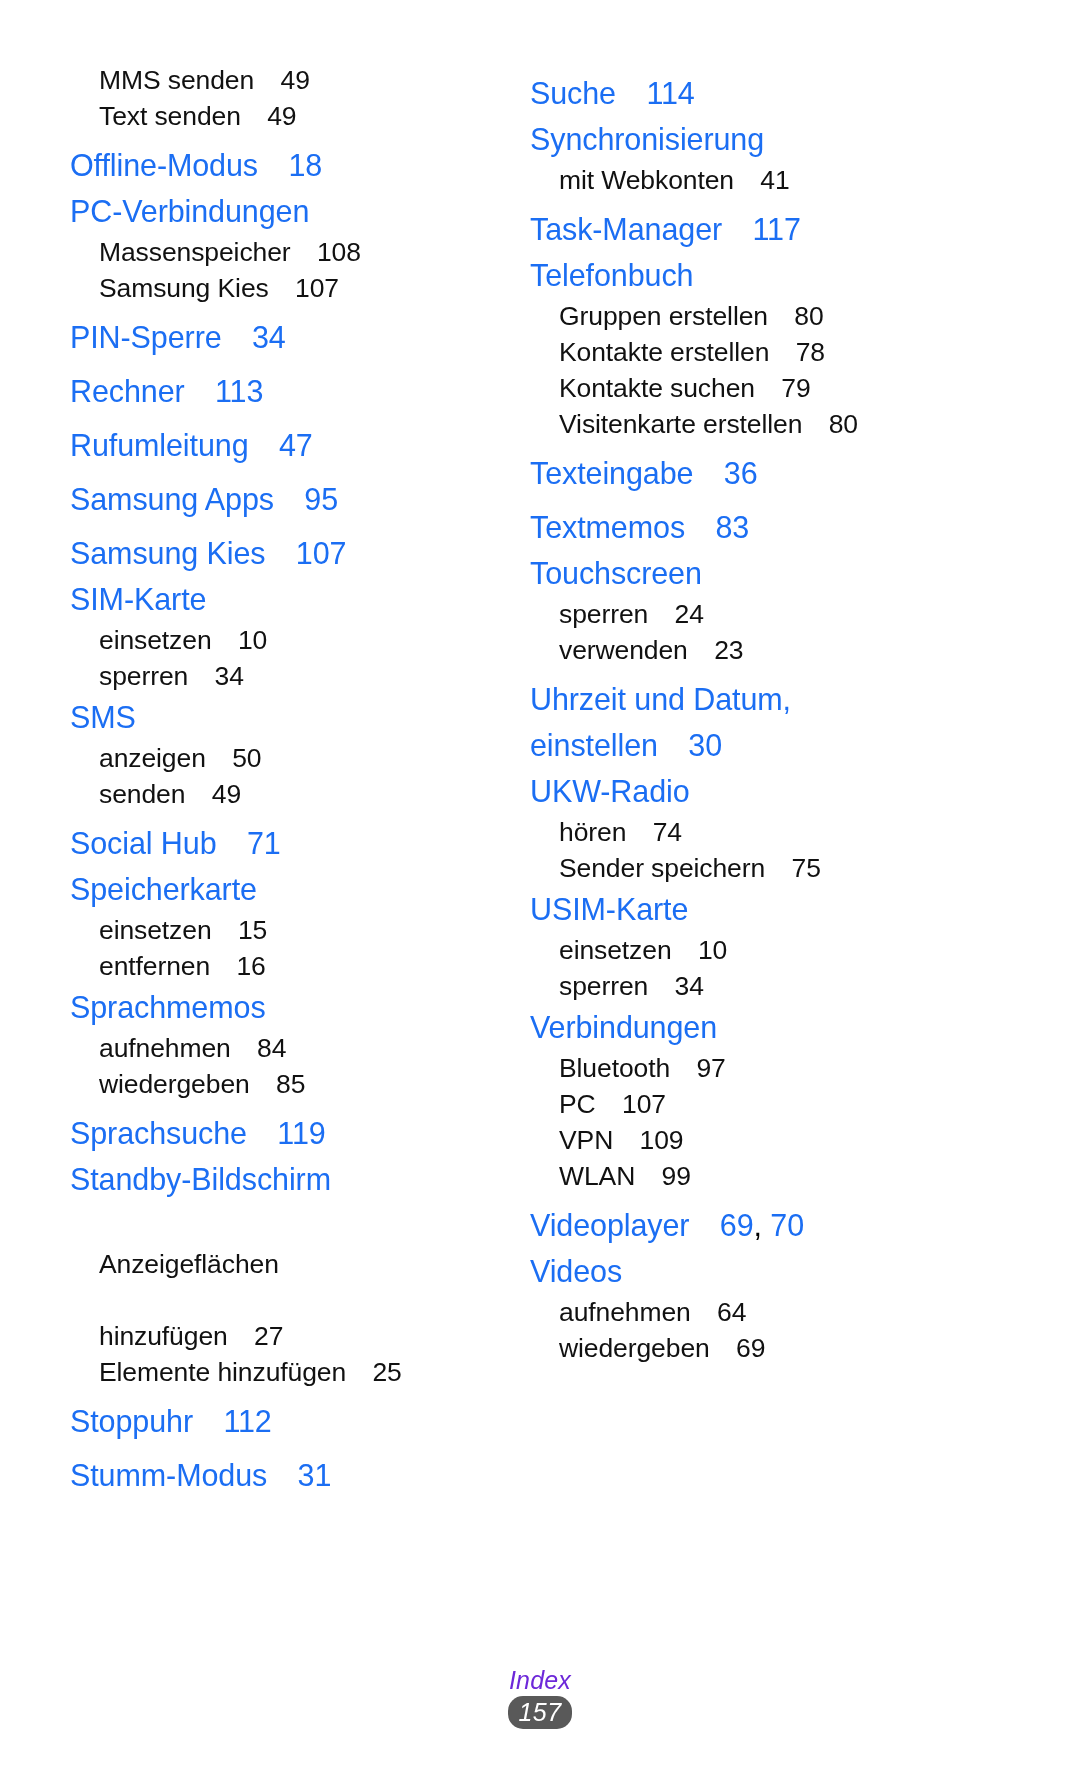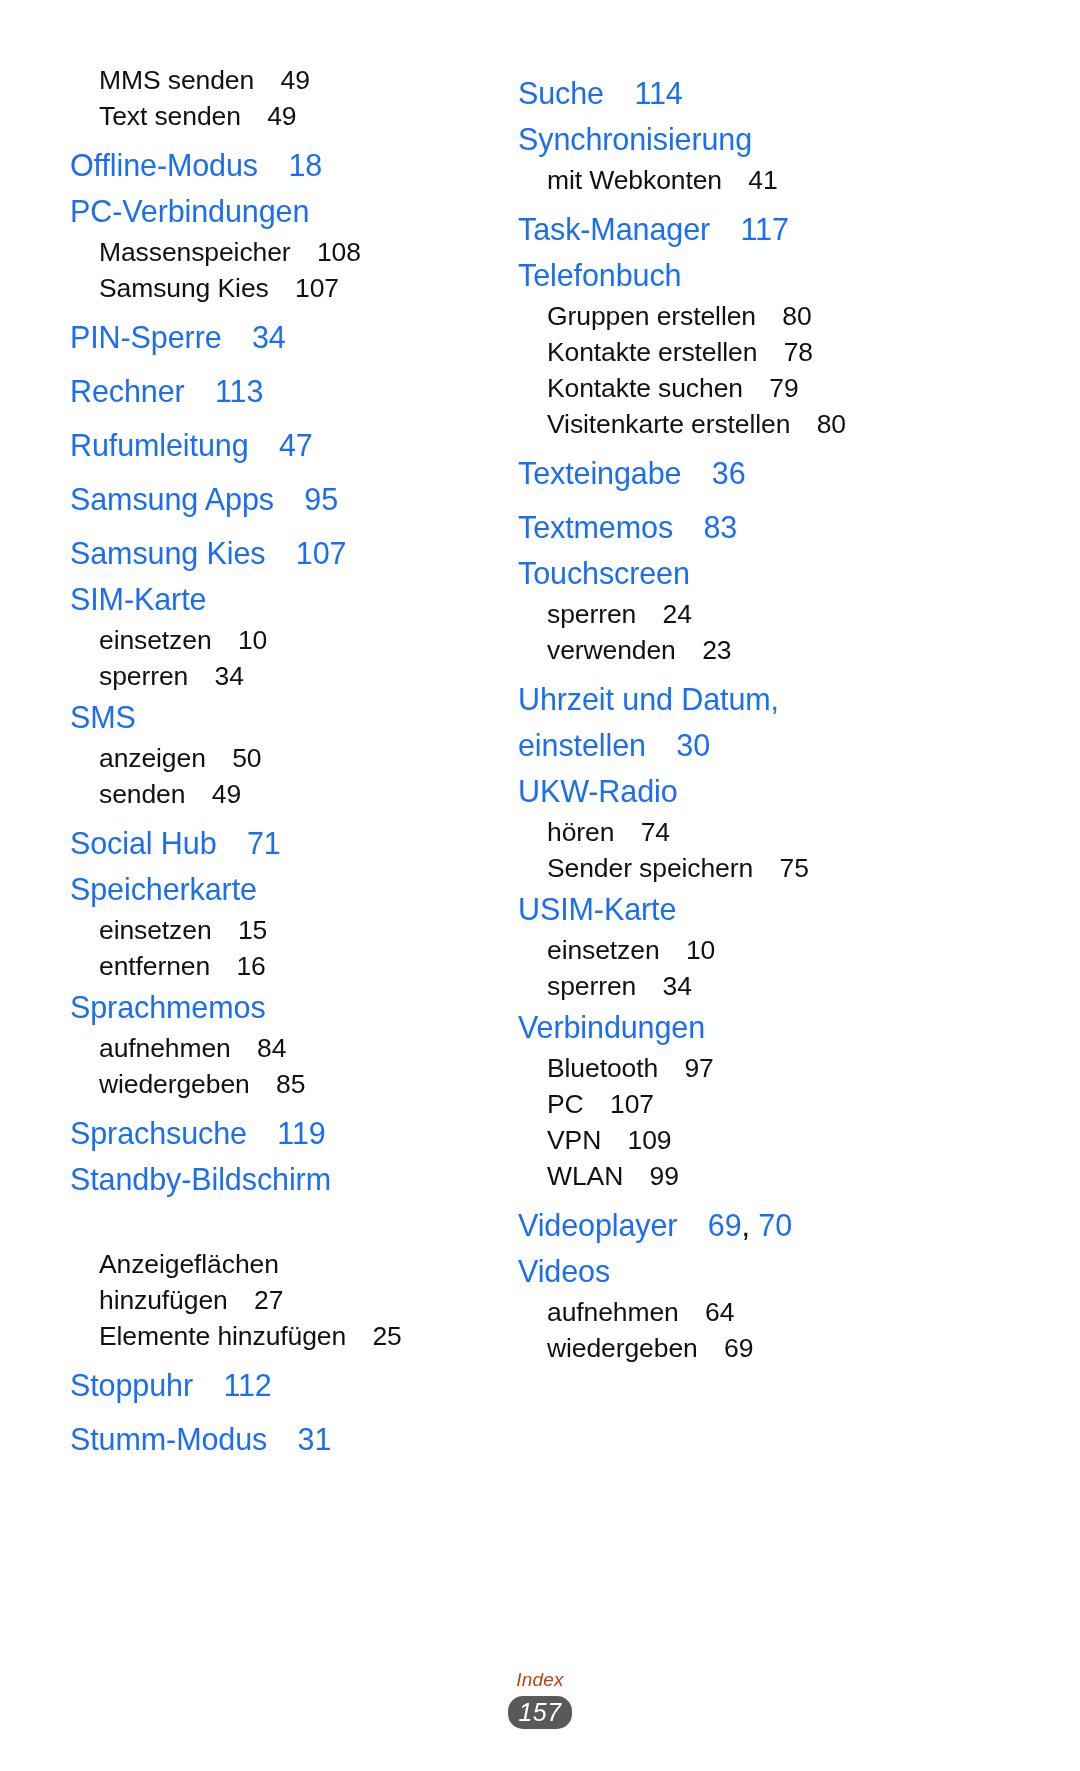--- a/index.html
+++ b/index.html
@@ -23,21 +23,21 @@
     width: 1080px;
     height: 1771px;
     box-sizing: border-box;
     padding: 62px 70px 0 70px;
   }
 
   .columns {
     display: flex;
     flex-direction: row;
     align-items: flex-start;
-    gap: 28px;
+    gap: 40px;
   }
 
   .column {
     width: 420px;
     flex: 0 0 420px;
   }
 
   
   .entry {
     margin: 0;
@@ -77,22 +77,22 @@
   
   .footer {
     position: absolute;
     left: 0;
     right: 0;
     bottom: 42px;
     text-align: center;
   }
   .footer-label {
     font-style: italic;
-    font-size: 19px;
-    color: #c2410c;
+    font-size: 25px;
+    color: #6d28d9;
     line-height: 24px;
     letter-spacing: 0.2px;
     text-align: center;
   }
   .footer-pageno {
     display: inline-block;
     margin-top: 4px;
     background: #595959;
     color: #ffffff;
     font-style: italic;
@@ -160,21 +160,21 @@
           <div class="entry">
             <div class="entry-head">Sprachmemos</div>
             <div class="sub">aufnehmen 84</div>
             <div class="sub">wiedergeben 85</div>
           </div>
           <div class="entry spaced">
             <div class="entry-head">Sprachsuche 119</div>
           </div>
           <div class="entry">
             <div class="entry-head">Standby-Bildschirm</div>
-            <div class="sub"><div class="sub" style="padding-left: 0px; margin-top: 44px;">Anzeigeflächen</div><div class="sub" style="padding-left: 0px;">hinzufügen 27</div></div>
+            <div class="sub"><div class="sub" style="padding-left: 0px; margin-top: 44px;">Anzeigeflächen</div><div class="sub" style="padding-left: 0px; margin-top: 36px;">hinzufügen 27</div></div>
             <div class="sub">Elemente hinzufügen 25</div>
           </div>
           <div class="entry spaced">
             <div class="entry-head">Stoppuhr 112</div>
           </div>
           <div class="entry spaced">
             <div class="entry-head">Stumm-Modus 31</div>
           </div>
         </div>
     </div>

